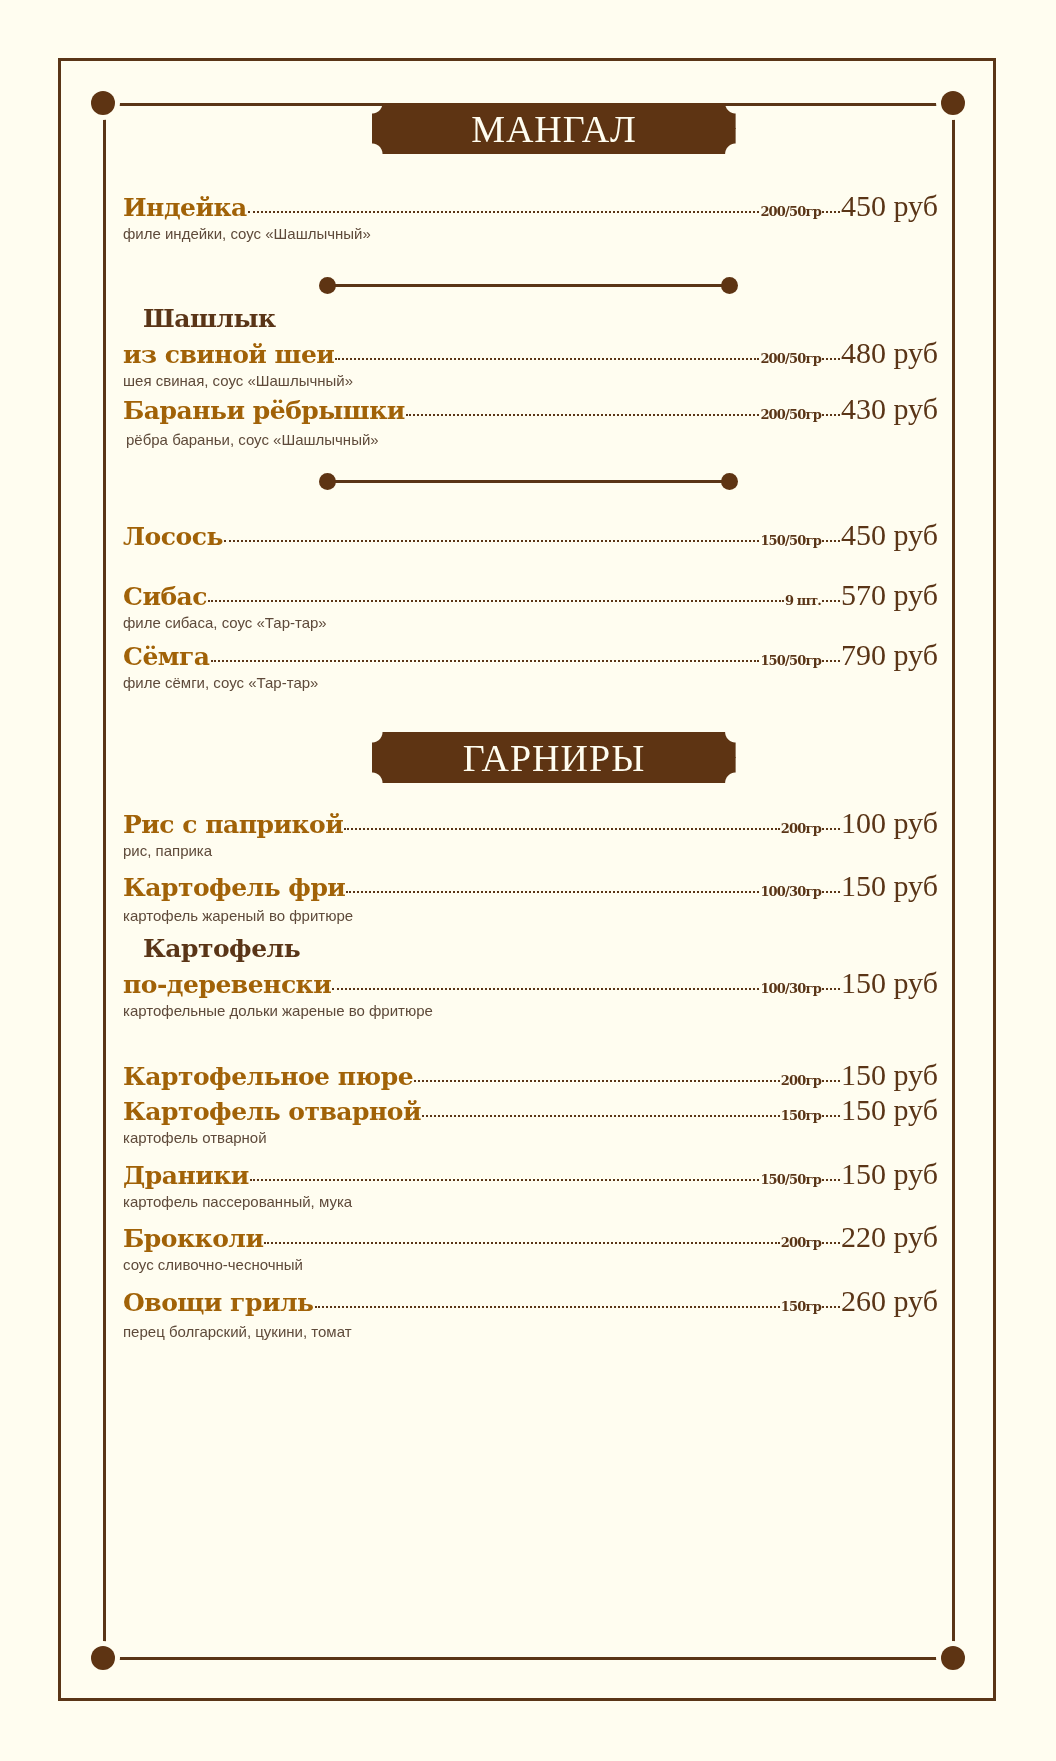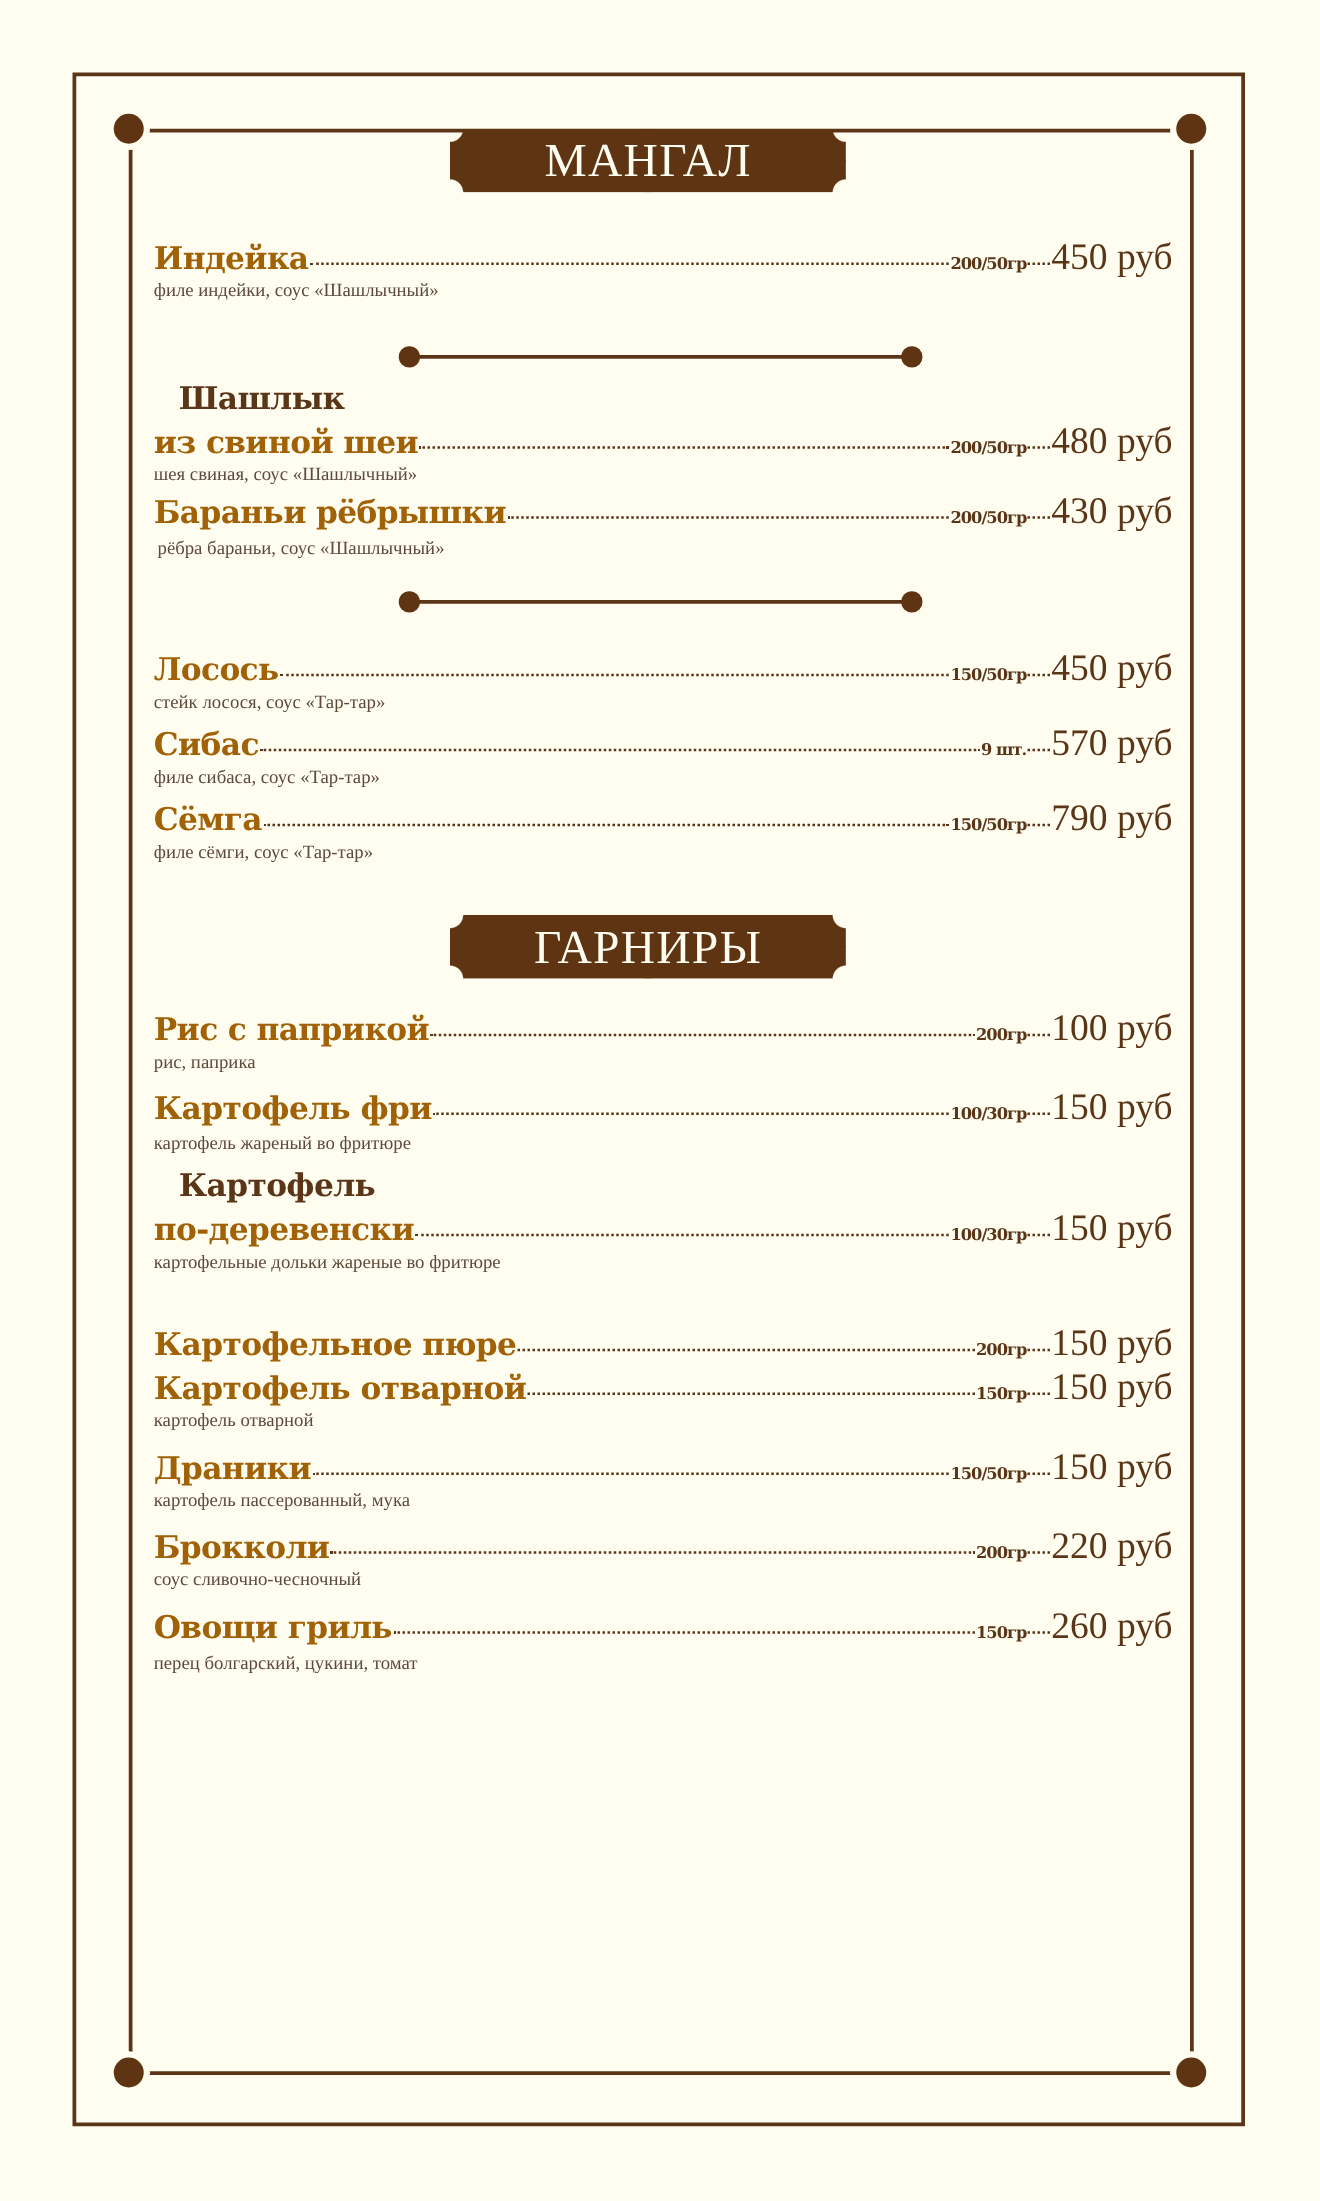--- a/index.html
+++ b/index.html
@@ -20,21 +20,21 @@
     position: absolute; left: 103px; top: 103px;
     width: 852px; height: 1557px;
     border: 3px solid #5a3517; box-sizing: border-box;
   }
   .corner-dot {
     position: absolute; width: 24px; height: 24px; border-radius: 50%;
     background: #5e3413;
     box-shadow: 0 0 0 5px #fffdf0;
   }
   .banner {
-    position: absolute; left: 360px; width: 317px; height: 51px;
+    position: absolute; left: 372px; width: 364px; height: 51px;
     background: #5e3413;
     color: #fffdf0;
     font-family: "Liberation Serif", serif;
     font-size: 38px; letter-spacing: 1px;
     display: flex; align-items: center; justify-content: center;
     -webkit-mask:
       radial-gradient(circle 11px at 0 0, transparent 10px, #000 11px) top left,
       radial-gradient(circle 11px at 100% 0, transparent 10px, #000 11px) top right,
       radial-gradient(circle 11px at 0 100%, transparent 10px, #000 11px) bottom left,
       radial-gradient(circle 11px at 100% 100%, transparent 10px, #000 11px) bottom right;
@@ -81,21 +81,21 @@
     font-family: "DejaVu Serif", serif; font-weight: bold;
     font-size: 13px; letter-spacing: -0.8px; color: #5a3517;
   }
   .leader-short {
     width: 18px; border-bottom: 2px dotted #5a3517; margin: 0 1px; position: relative; top: -3px;
   }
   .price {
     font-family: "Liberation Serif", serif; font-size: 30px; color: #5a3517;
   }
   .item-desc {
-    font-family: Liberation Serif, serif; font-size: 15px; color: #5e4a3a;
+    font-family: Liberation Sans, sans-serif; font-size: 15px; color: #5e4a3a;
     margin-top: 2px;
   }
 </style>
 </head>
 <body>
 
 <div class="outer-frame"></div>
 <div class="inner-frame"></div>
 
 <div class="corner-dot" style="left:91px; top:91px;"></div>
@@ -146,21 +146,20 @@
 <div class="divider" style="top:480px;"></div>
 
 <div class="item" style="top:518px;">
   <div class="item-row">
     <span class="item-name">Лосось</span>
     <span class="leader"></span>
     <span class="weight">150/50гр</span>
     <span class="leader-short"></span>
     <span class="price">450 руб</span>
   </div>
-  <div class="item-desc">стейк лосося, соус «Тар-тар»</div>
 </div>
 
 <div class="item" style="top:578px;">
   <div class="item-row">
     <span class="item-name">Сибас</span>
     <span class="leader"></span>
     <span class="weight">9 шт.</span>
     <span class="leader-short"></span>
     <span class="price">570 руб</span>
   </div>

